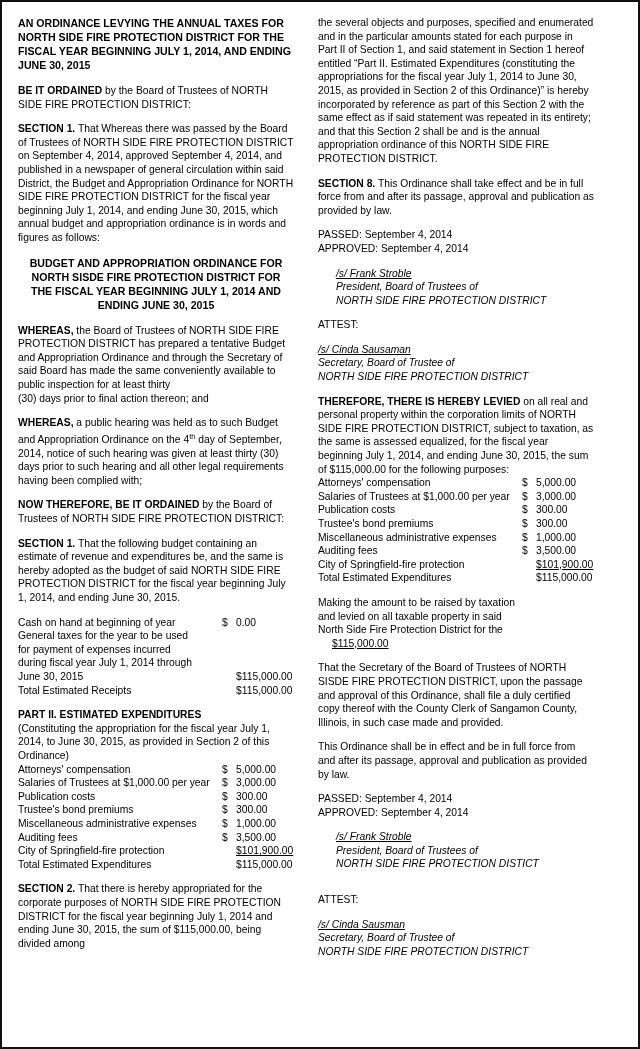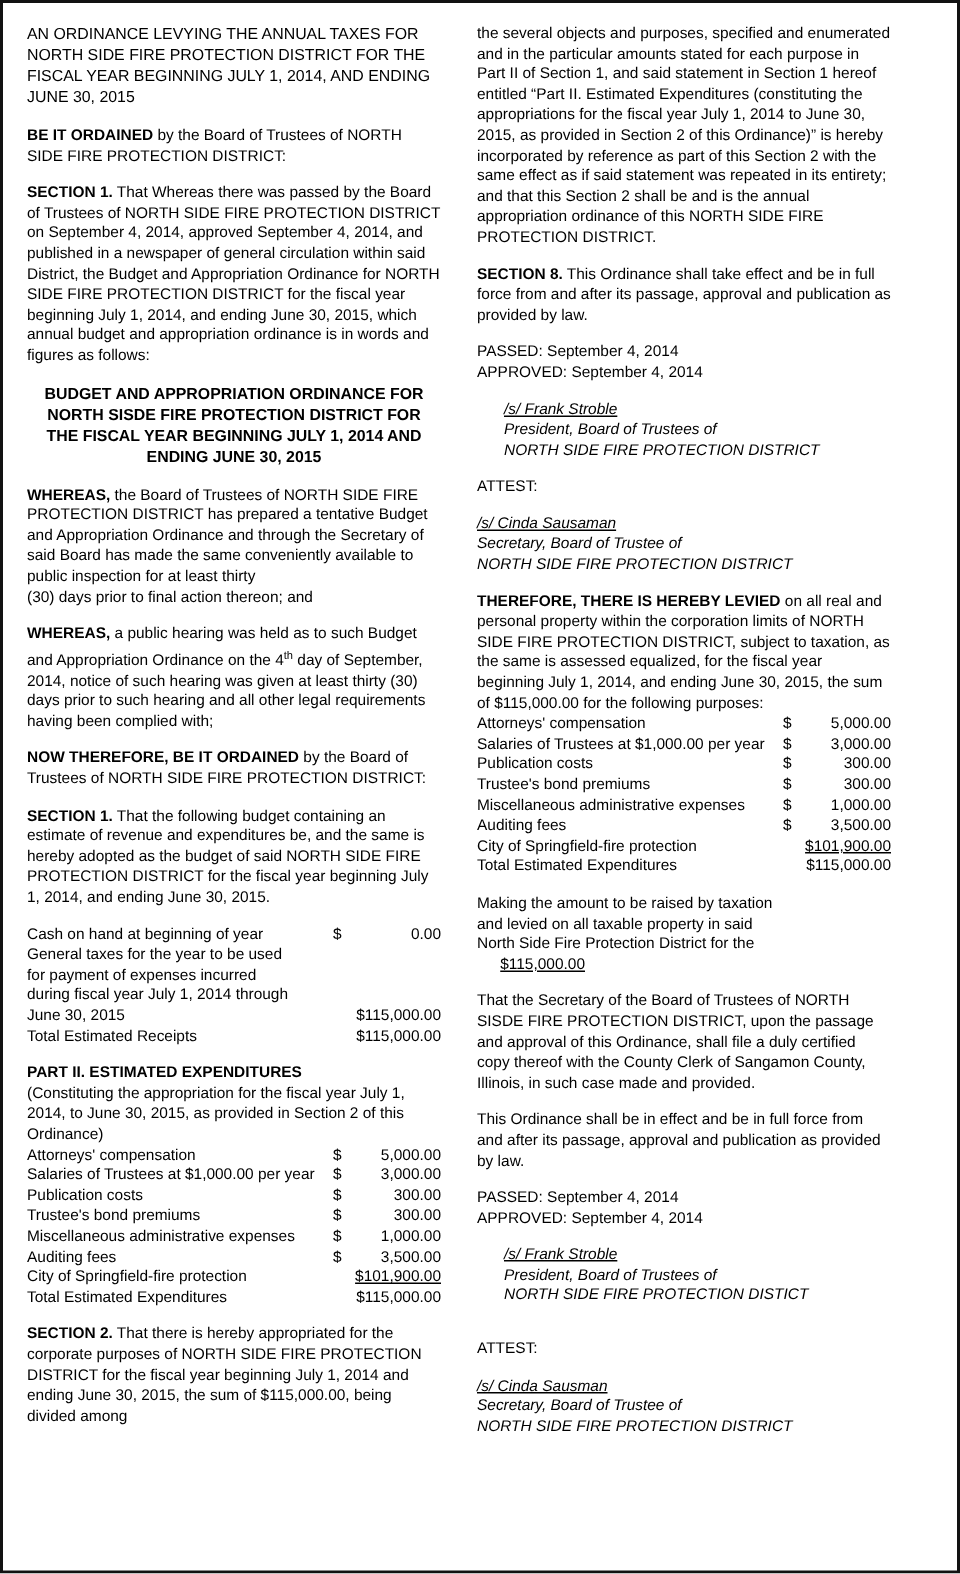--- a/index.html
+++ b/index.html
@@ -37,21 +37,21 @@
   .col.left { padding-right: 12px; }
   .col.right { padding-left: 12px; }
 
   p { margin: 0 0 11px 0; }
   .tight { margin-bottom: 0; }
   .b { font-weight: bold; }
   .u { text-decoration: underline; }
   .sp { height: 11px; }
 
   .head-title {
-    font-weight: normal;
+    font-weight: bold;
     font-size: 10.6px;
     line-height: 14px;
     margin: 0 0 12px 0;
   }
   .sub-title {
     font-weight: bold;
     font-size: 10.6px;
     line-height: 14px;
     margin: 0 0 12px 0;
     text-align: center;
@@ -71,21 +71,21 @@
     white-space: nowrap;
     overflow: visible;
   }
   .row .cur {
     width: 14px;
     text-align: left;
     flex: 0 0 auto;
   }
   .row .amt {
     width: 58px;
-    text-align: right;
+    text-align: left;
     flex: 0 0 auto;
     white-space: nowrap;
   }
   .row.uline .amt { text-decoration: underline; }
   .row.uline .cur { text-decoration: none; }
 
   .sig-block { margin: 0 0 11px 0; font-style: italic; }
   .sig-name {
     text-decoration: underline;
     display: inline-block;

